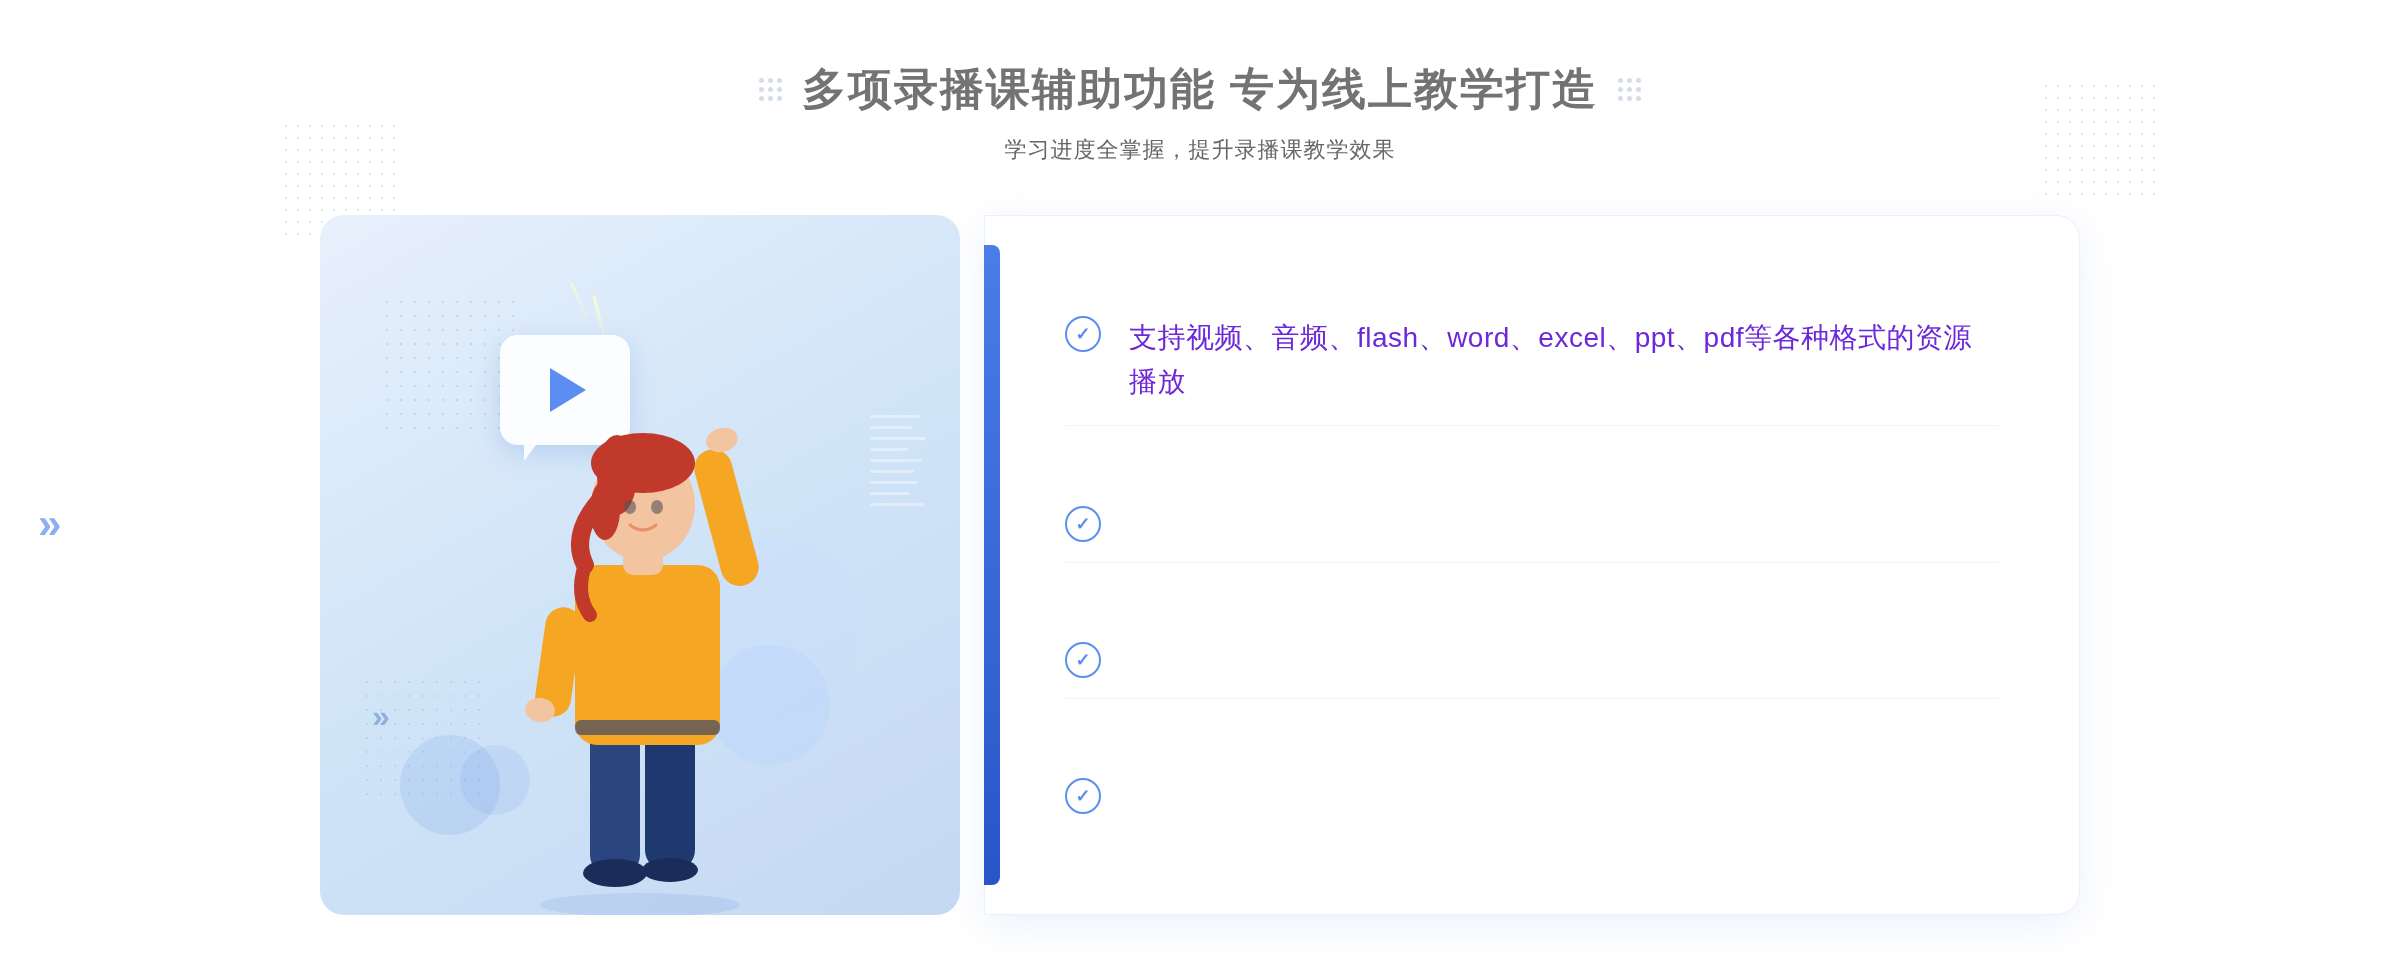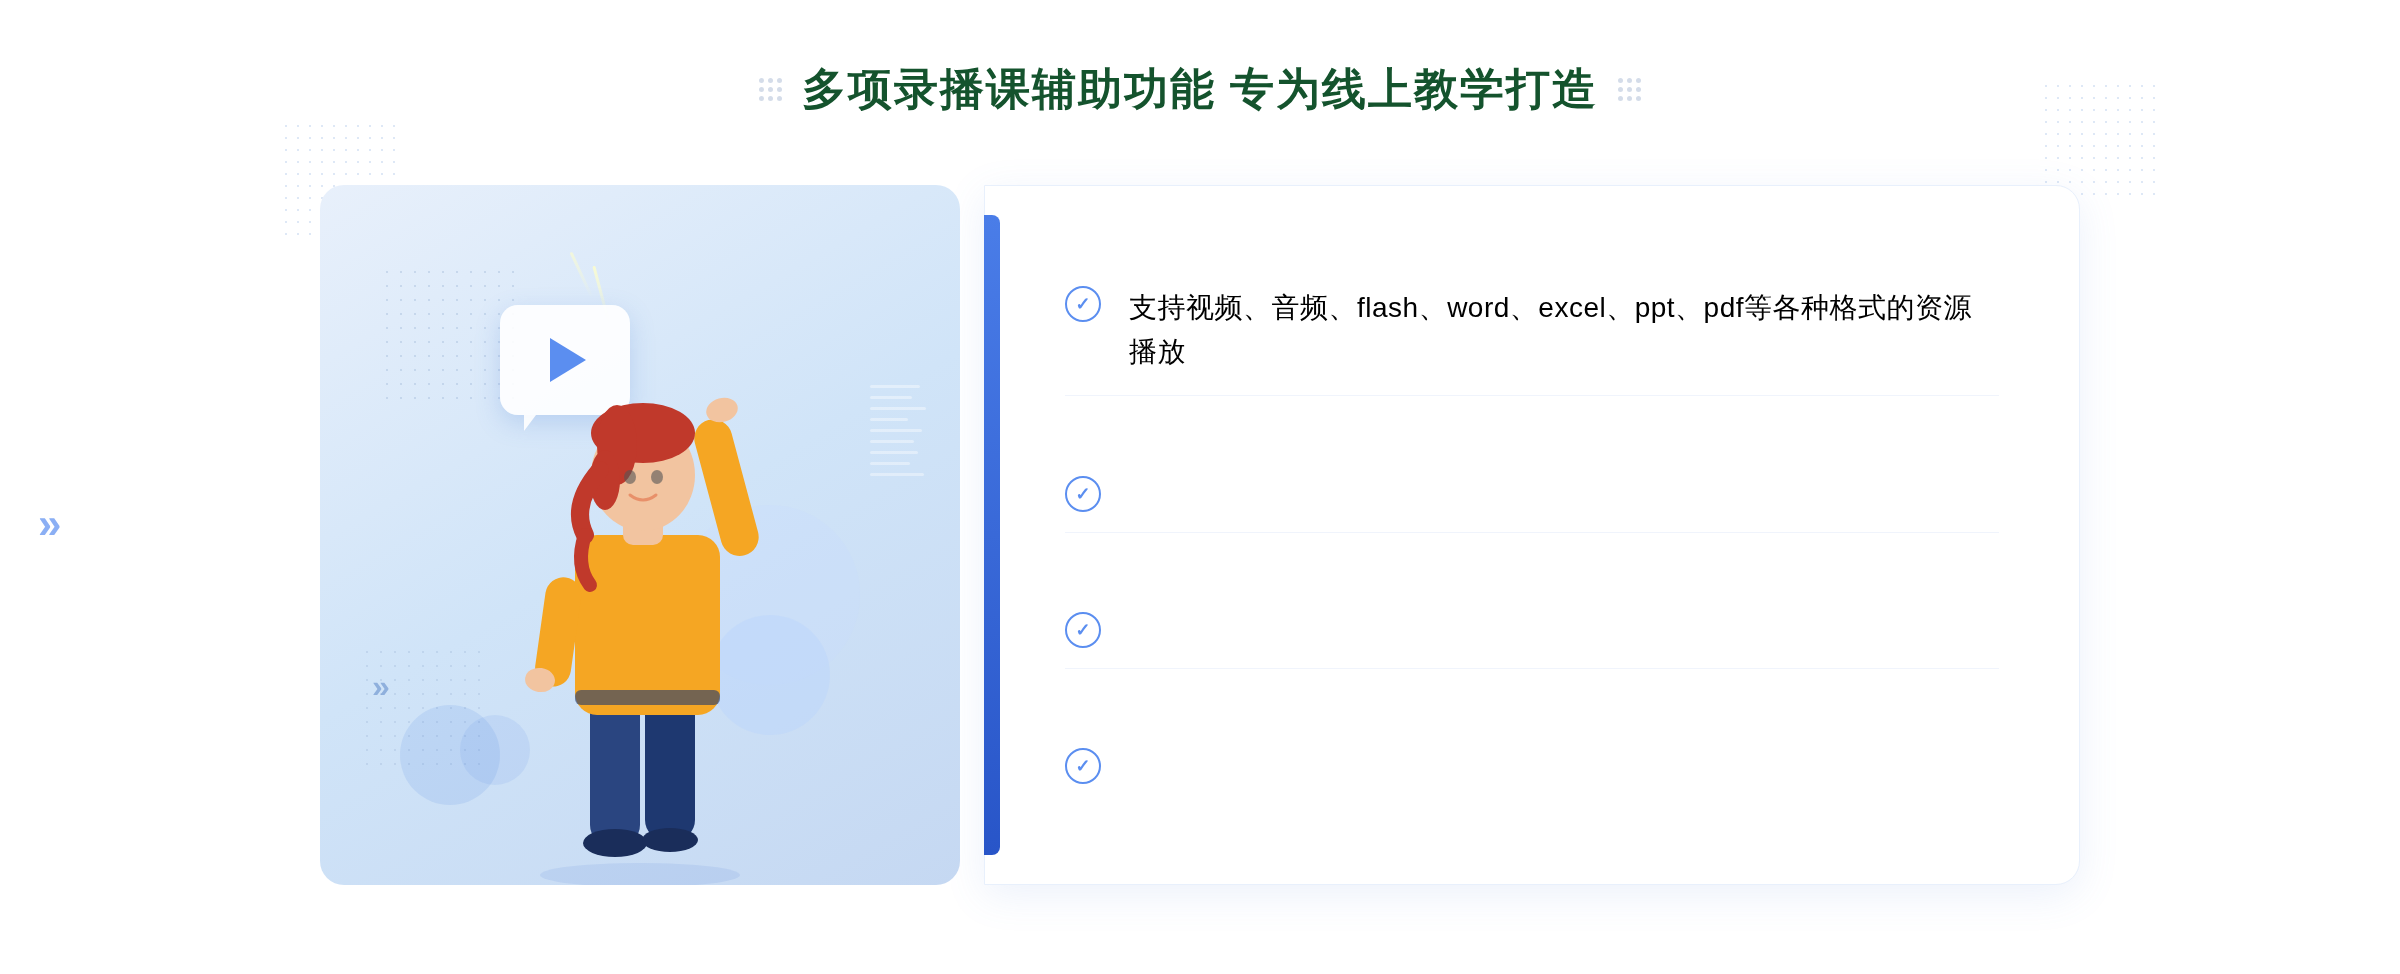--- a/index.html
+++ b/index.html
@@ -68,21 +68,21 @@
     .header-dot {
       width: 5px;
       height: 5px;
       background: #aabbd4;
       border-radius: 50%;
     }
 
     .title-main {
       font-size: 44px;
       font-weight: 700;
-      color: #14532d;
+      color: #737373;
       letter-spacing: 2px;
     }
 
     .title-sub {
       font-size: 22px;
       color: #666;
       letter-spacing: 1px;
     }
 
     
@@ -258,21 +258,21 @@
 
     .check-mark {
       color: #5b8ef0;
       font-size: 18px;
       font-weight: 700;
       line-height: 1;
     }
 
     .feature-text {
       font-size: 28px;
-      color: #000000;
+      color: #6d28d9;
       line-height: 1.6;
       letter-spacing: 0.5px;
     }
 
     
     .left-chevrons {
       position: absolute;
       left: 38px;
       top: 500px;
       color: #5b8ef0;
@@ -331,20 +331,21 @@
             <div class="header-dot"></div>
             <div class="header-dot"></div>
         </div>
         <div class="header-dots-row">
           <div class="header-dot"></div>
             <div class="header-dot"></div>
             <div class="header-dot"></div>
         </div>
       </div>
     </div>
+    <p class="title-sub">学习进度全掌握，提升录播课教学效果</p>
   </div>
 
   <div class="left-chevrons">»</div>
 
   <div class="main-content">
 
     <div class="illustration-panel">
 
       <div class="blue-bar"></div>
 

